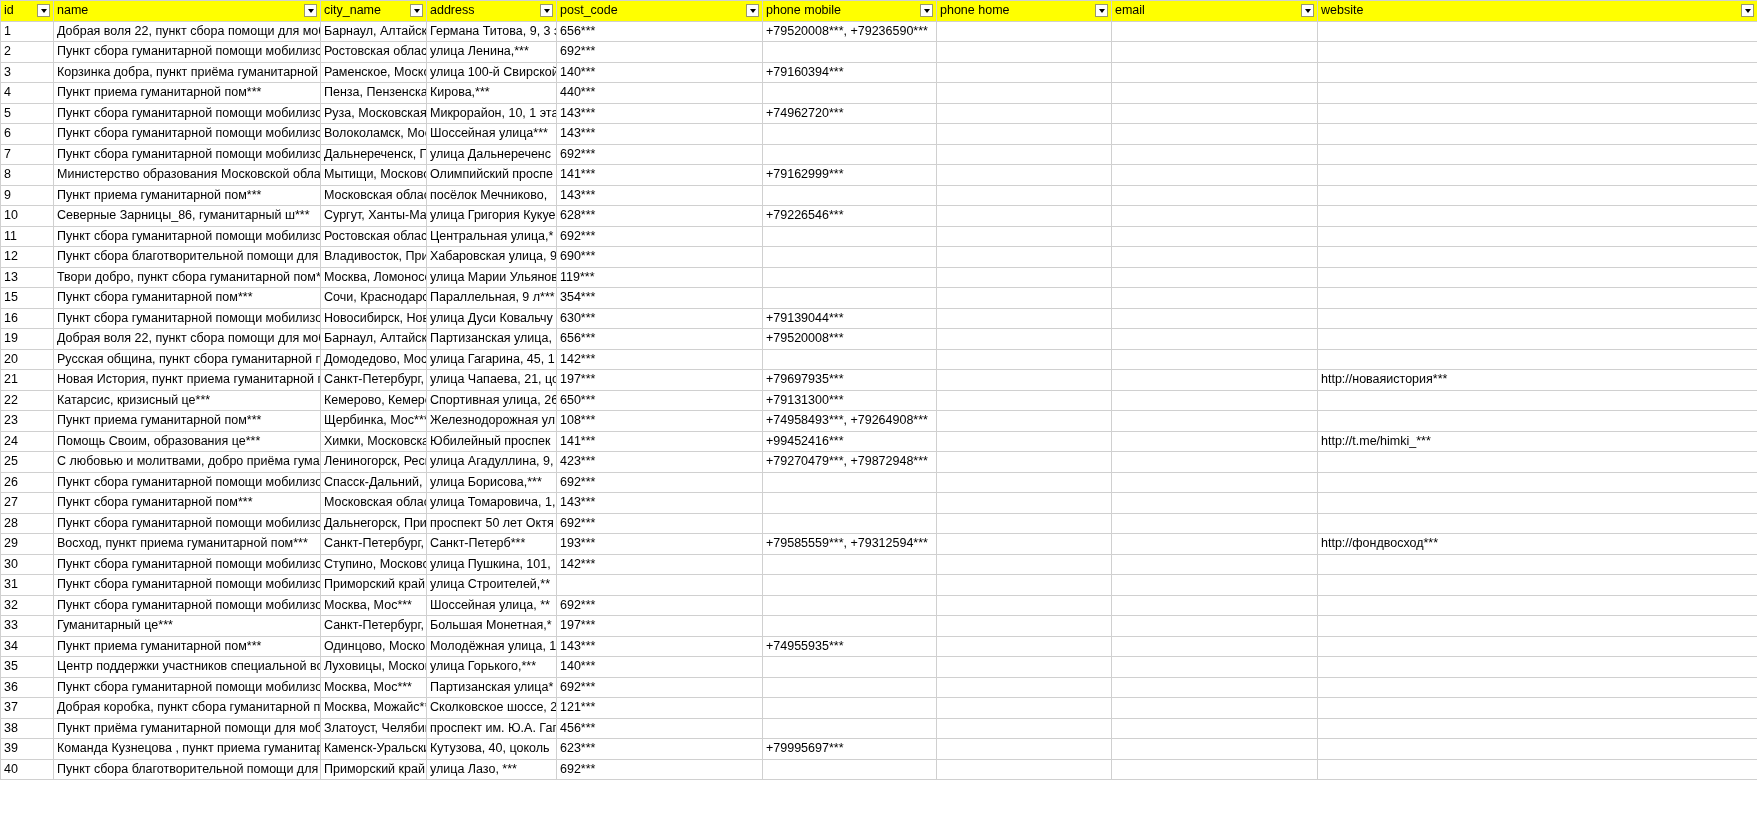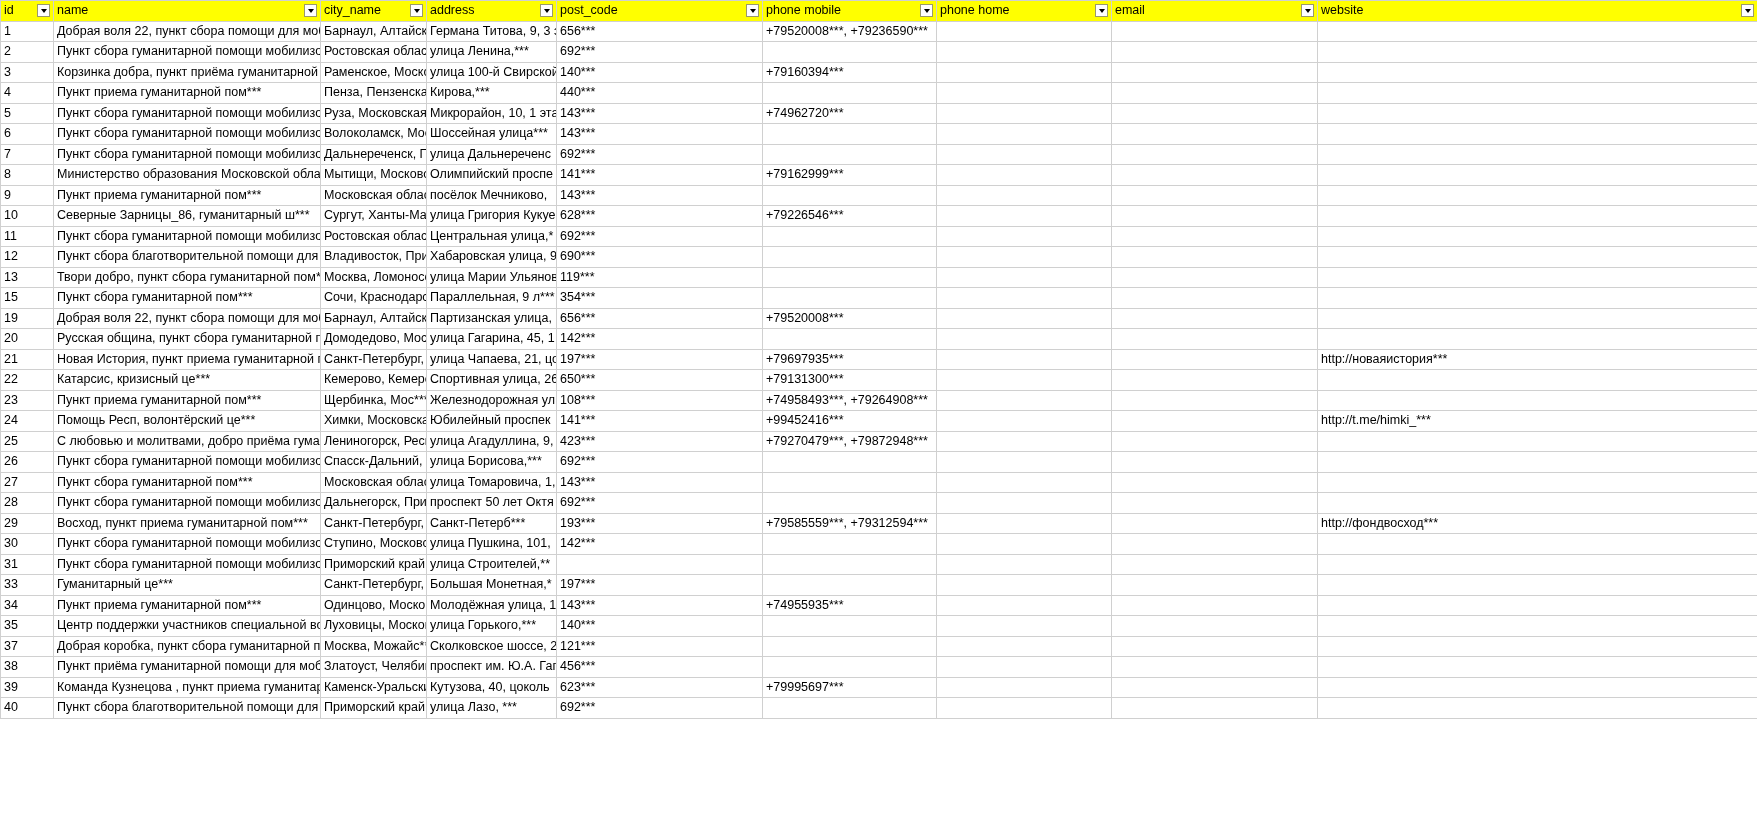--- a/index.html
+++ b/index.html
@@ -328,20 +328,31 @@
           <td>Пункт сбора гуманитарной пом***</td>
           <td>Сочи, Краснодарск</td>
           <td>Параллельная, 9 л***</td>
           <td>354***</td>
           <td></td>
           <td></td>
           <td></td>
           <td></td>
         </tr>
         <tr>
+          <td class="cell-id">16</td>
+          <td>Пункт сбора гуманитарной помощи мобилизо</td>
+          <td>Новосибирск, Нов</td>
+          <td>улица Дуси Ковальчу</td>
+          <td>630***</td>
+          <td>+79139044***</td>
+          <td></td>
+          <td></td>
+          <td></td>
+        </tr>
+        <tr>
           <td class="cell-id">19</td>
           <td>Добрая воля 22, пункт сбора помощи для моб</td>
           <td>Барнаул, Алтайски</td>
           <td>Партизанская улица,</td>
           <td>656***</td>
           <td>+79520008***</td>
           <td></td>
           <td></td>
           <td></td>
         </tr>
@@ -384,21 +395,21 @@
           <td>Щербинка, Мос***</td>
           <td>Железнодорожная ул</td>
           <td>108***</td>
           <td>+74958493***, +79264908***</td>
           <td></td>
           <td></td>
           <td></td>
         </tr>
         <tr>
           <td class="cell-id">24</td>
-          <td>Помощь Респ, волонтёрский це***</td>
+          <td>Помощь Своим, образования це***</td>
           <td>Химки, Московская</td>
           <td>Юбилейный проспек</td>
           <td>141***</td>
           <td>+99452416***</td>
           <td></td>
           <td></td>
           <td>http://t.me/himki_***</td>
         </tr>
         <tr>
           <td class="cell-id">25</td>
@@ -471,20 +482,31 @@
           <td>Пункт сбора гуманитарной помощи мобилизо</td>
           <td>Приморский край,</td>
           <td>улица Строителей,**</td>
           <td></td>
           <td></td>
           <td></td>
           <td></td>
           <td></td>
         </tr>
         <tr>
+          <td class="cell-id">32</td>
+          <td>Пункт сбора гуманитарной помощи мобилизо</td>
+          <td>Москва, Мос***</td>
+          <td>Шоссейная улица, **</td>
+          <td>692***</td>
+          <td></td>
+          <td></td>
+          <td></td>
+          <td></td>
+        </tr>
+        <tr>
           <td class="cell-id">33</td>
           <td>Гуманитарный це***</td>
           <td>Санкт-Петербург, Г</td>
           <td>Большая Монетная,*</td>
           <td>197***</td>
           <td></td>
           <td></td>
           <td></td>
           <td></td>
         </tr>
@@ -504,20 +526,31 @@
           <td>Центр поддержки участников специальной во</td>
           <td>Луховицы, Москов</td>
           <td>улица Горького,***</td>
           <td>140***</td>
           <td></td>
           <td></td>
           <td></td>
           <td></td>
         </tr>
         <tr>
+          <td class="cell-id">36</td>
+          <td>Пункт сбора гуманитарной помощи мобилизо</td>
+          <td>Москва, Мос***</td>
+          <td>Партизанская улица*</td>
+          <td>692***</td>
+          <td></td>
+          <td></td>
+          <td></td>
+          <td></td>
+        </tr>
+        <tr>
           <td class="cell-id">37</td>
           <td>Добрая коробка, пункт сбора гуманитарной п</td>
           <td>Москва, Можайс**</td>
           <td>Сколковское шоссе, 2</td>
           <td>121***</td>
           <td></td>
           <td></td>
           <td></td>
           <td></td>
         </tr>

